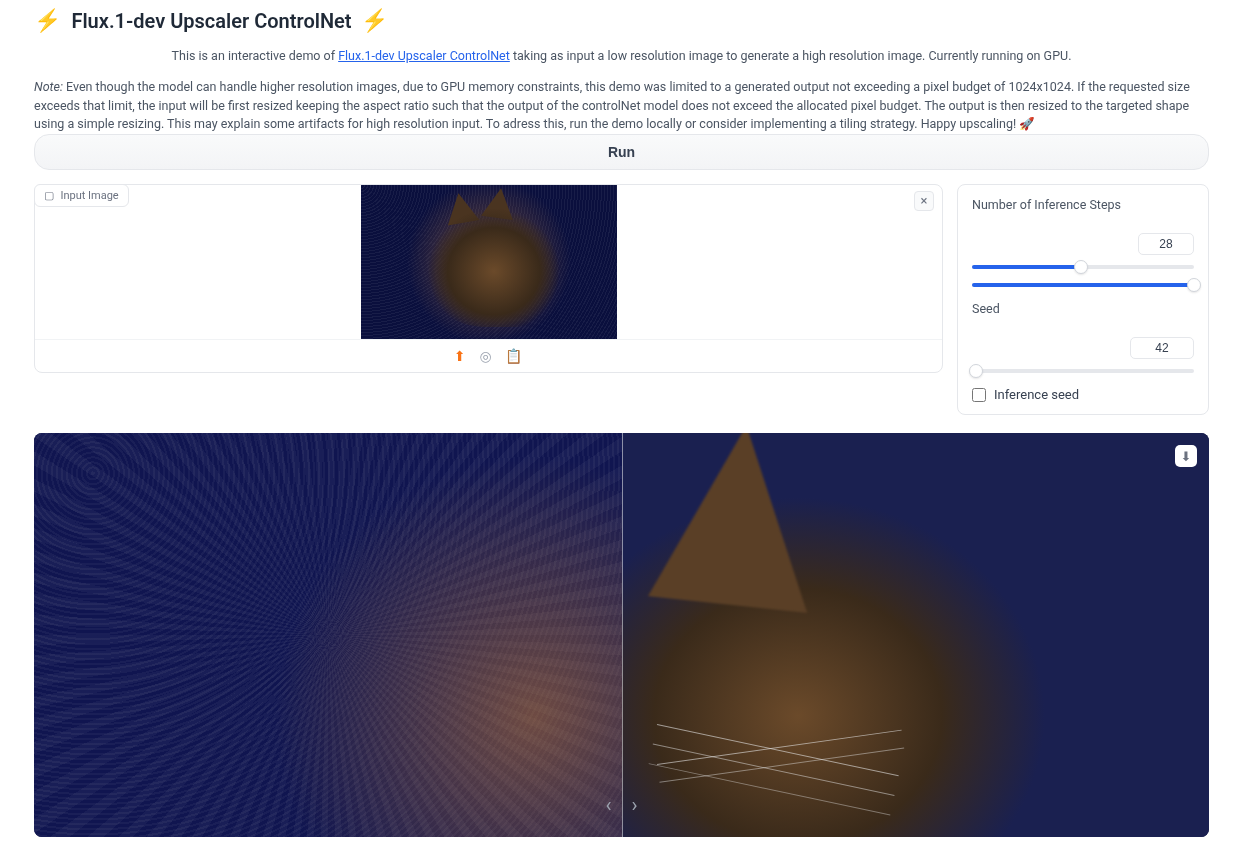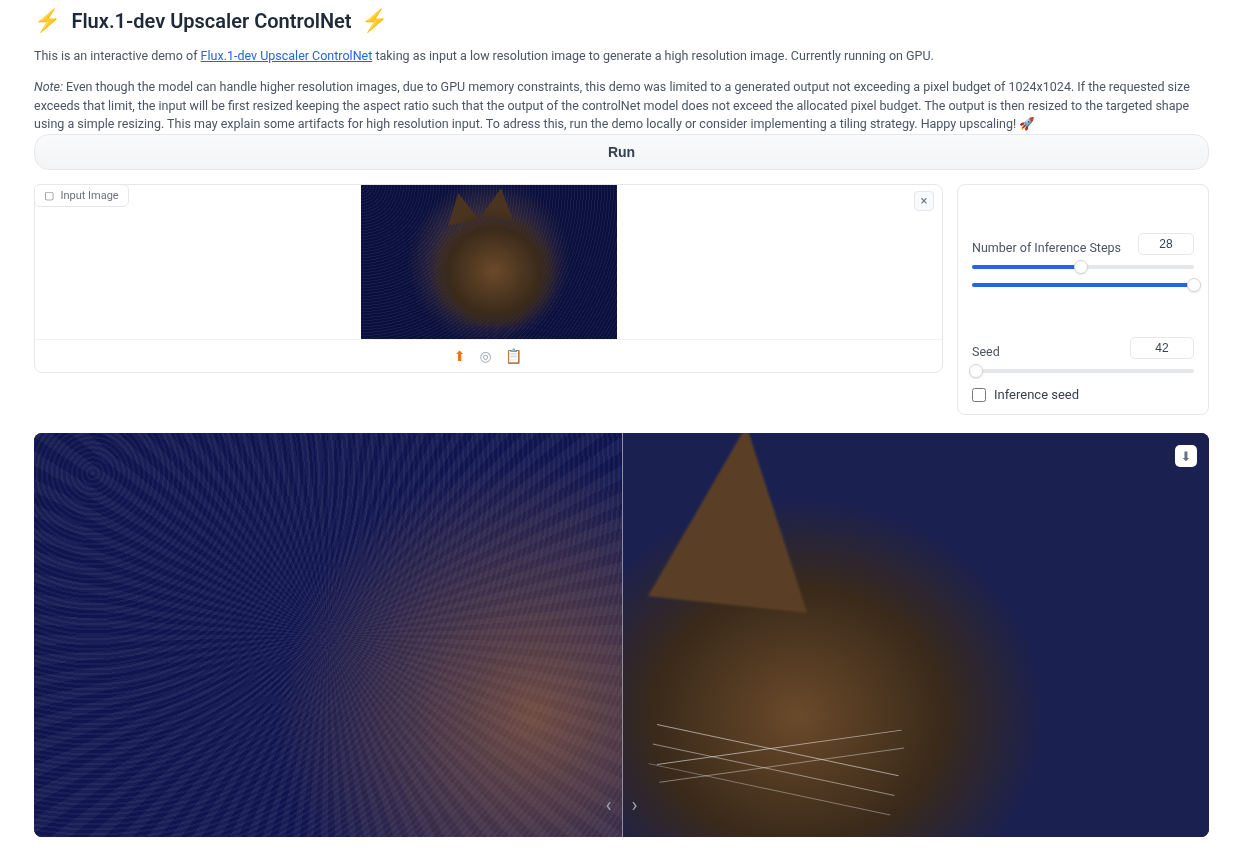--- a/index.html
+++ b/index.html
@@ -12,21 +12,21 @@
 }
 h1 {
   font-size: 20px;
   font-weight: 600;
   display: flex;
   align-items: center;
   gap: 10px;
   margin-bottom: 14px;
 }
 .bolt { color: #f97316; font-size: 22px; }
-.desc { color: #4b5563; font-size: 12.5px; line-height: 1.5; margin-bottom: 12px; }
+.desc { color: #4b5563; font-size: 12.5px; line-height: 1.5; margin-bottom: 12px; text-align: center; }
 .desc a { color: #2563eb; text-decoration: underline; }
 .note { color: #4b5563; font-size: 12.5px; line-height: 1.5; }
 .note em { font-style: italic; }
 .run-btn {
   width: 100%;
   background: linear-gradient(#f9fafb,#f3f4f6);
   border: 1px solid #e5e7eb;
   border-radius: 15px;
   padding: 9px 16px;
   font-weight: 600;
@@ -104,21 +104,21 @@
 
 .side-panel {
   width: 252px;
   border: 1px solid #e5e7eb;
   border-radius: 8px;
   padding: 12px 14px;
   background: #fff;
 }
 .slider-grp { margin-bottom: 14px; }
 .slider-head {
-  display: flex; justify-content: space-between; align-items: flex-end;
+  display: flex; justify-content: space-between; align-items: flex-start;
   margin-bottom: 10px;
 }
 .slider-label { font-size: 12.5px; color: #4b5563; }
 .val-box {
   width: 56px;
   border: 1px solid #e5e7eb;
   border-radius: 5px;
   padding: 3px 0;
   text-align: center;
   font-size: 12px;

